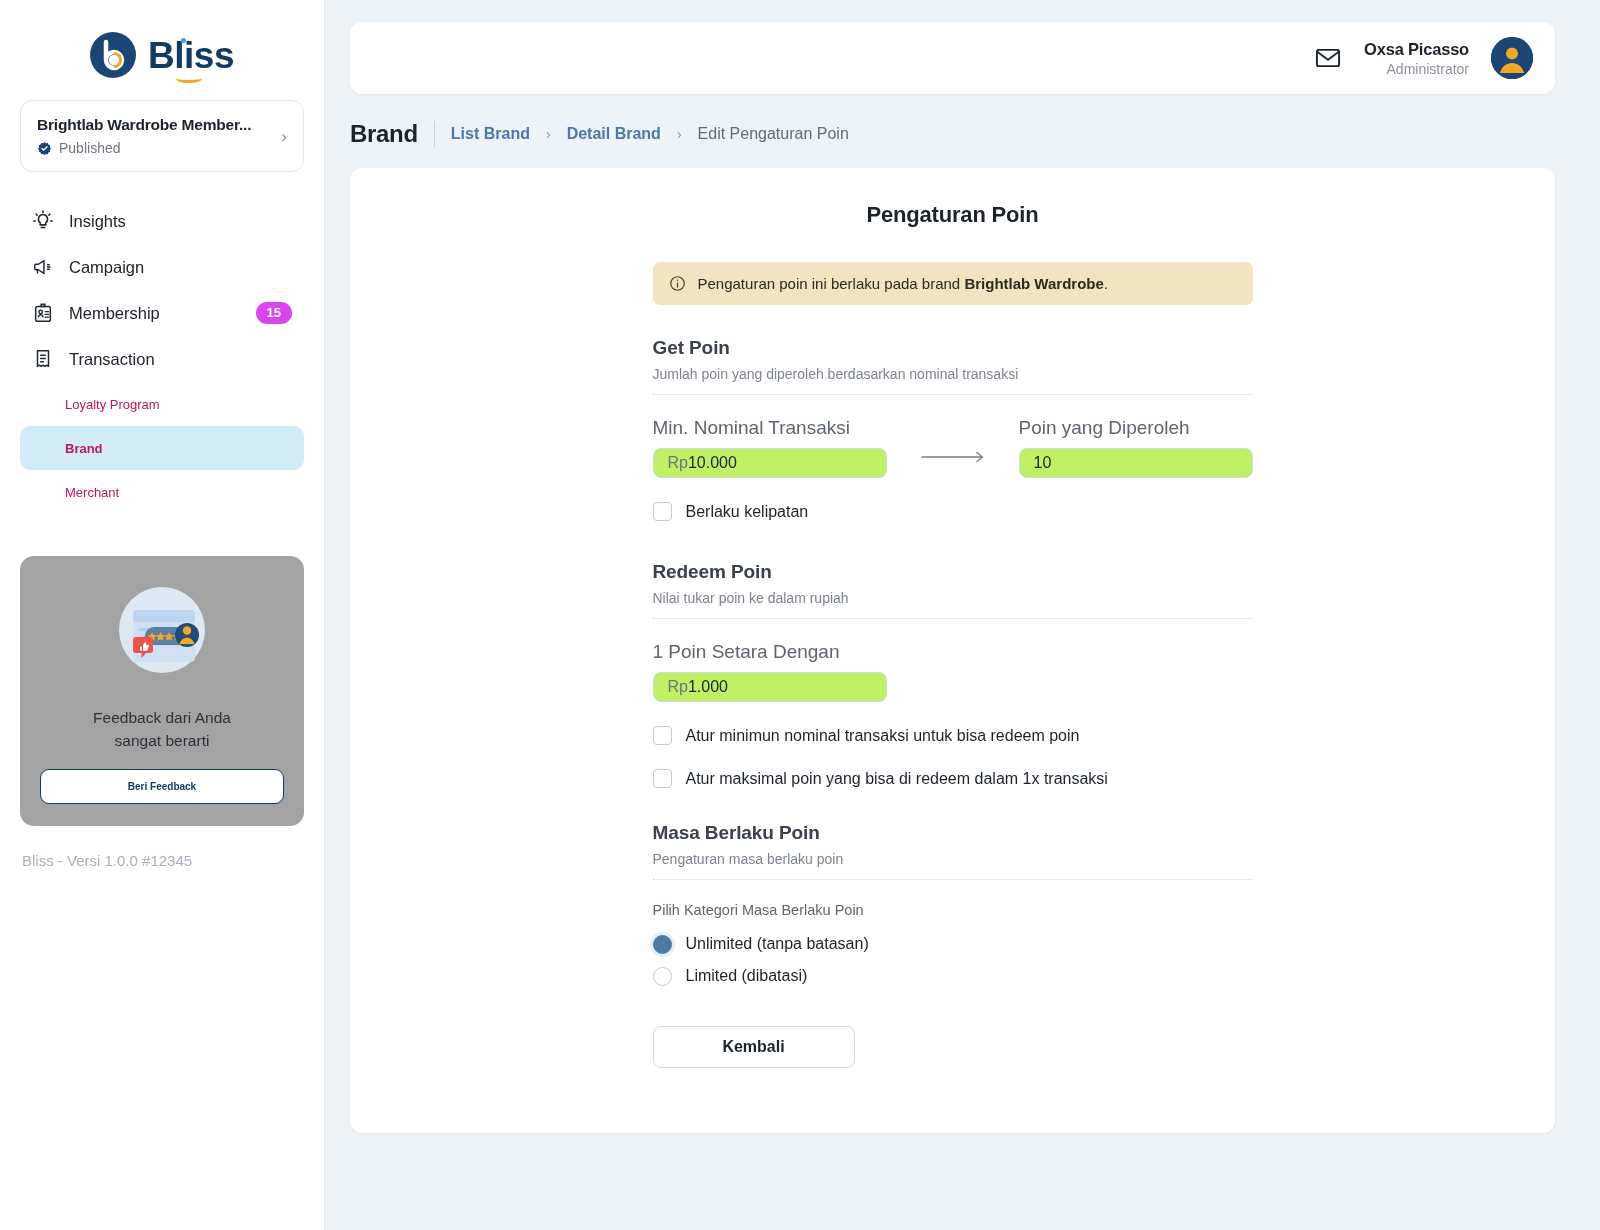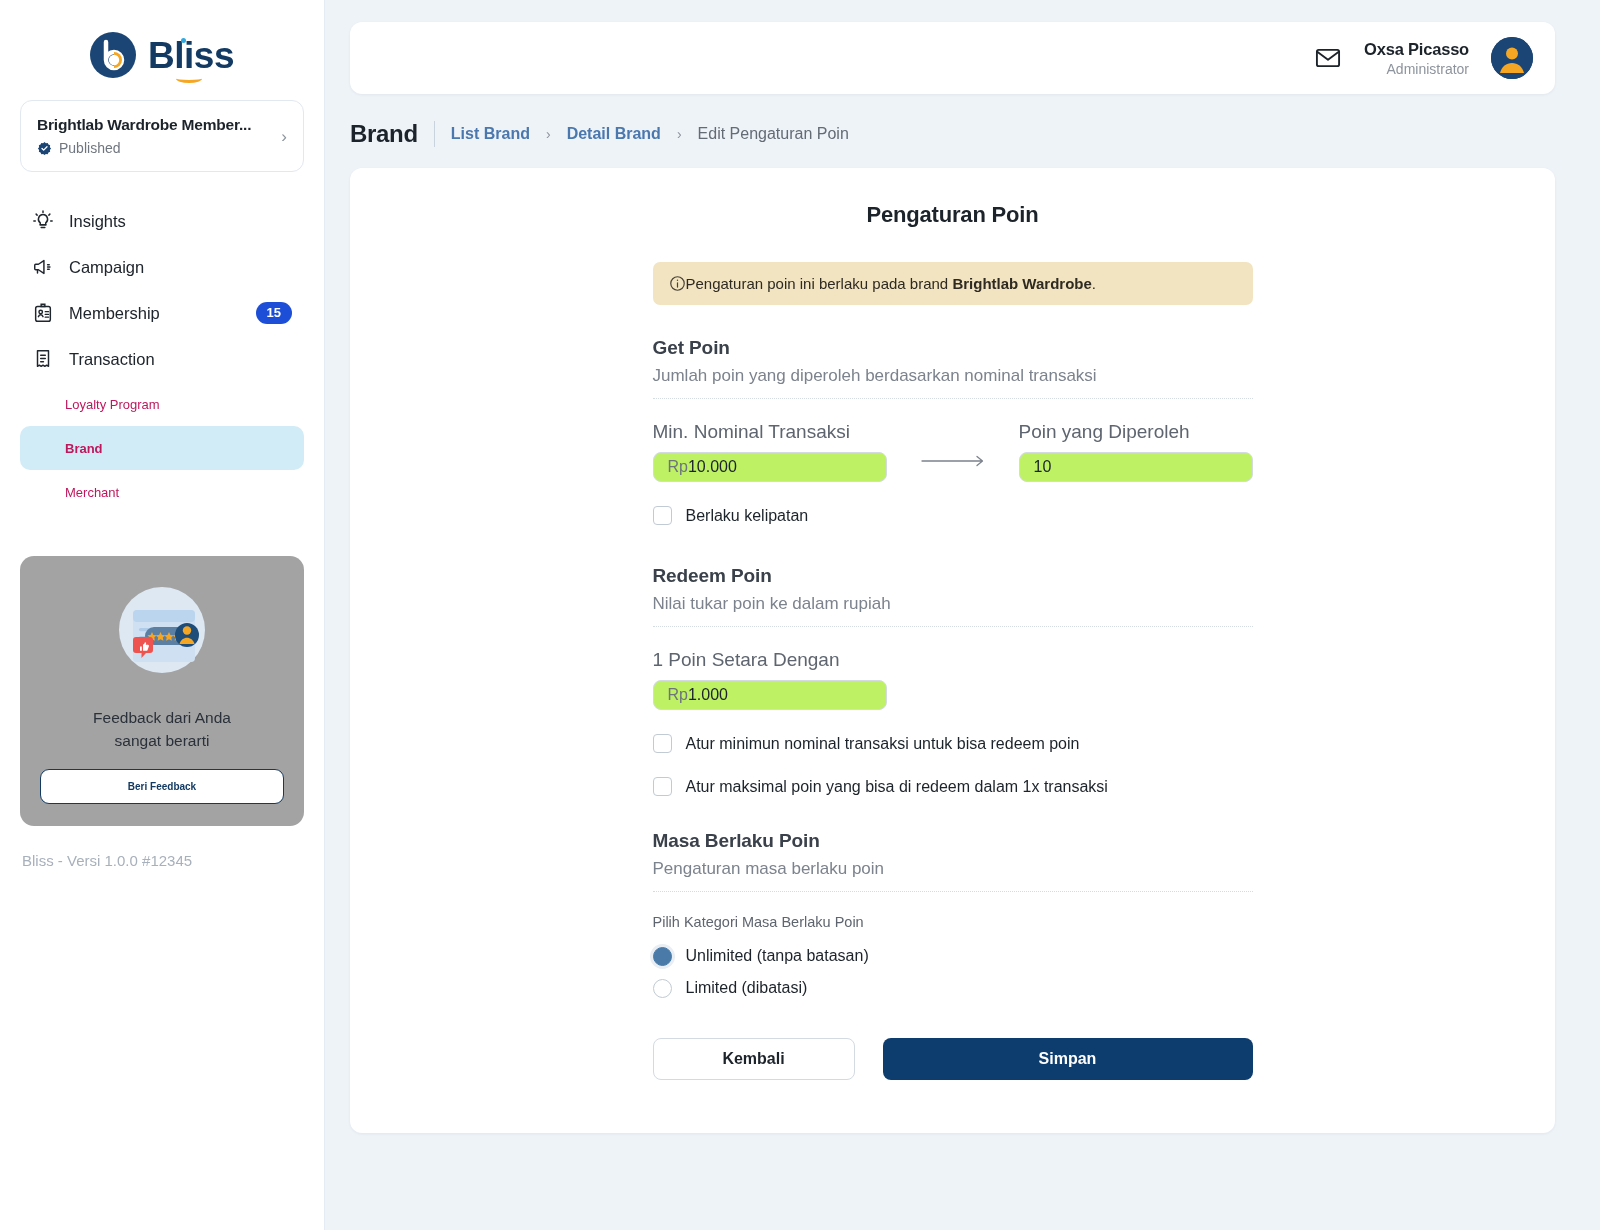--- a/index.html
+++ b/index.html
@@ -47,21 +47,21 @@
   .nav { display: flex; flex-direction: column; }
   .nav-item {
     display: flex; align-items: center; gap: 15px;
     height: 46px; padding: 0 12px; border-radius: 10px;
     cursor: pointer; position: relative;
   }
   .nav-item .nav-label { font-size: 16.5px; color: #20262e; }
   .nav-ico { width: 22px; height: 22px; flex: 0 0 22px; display: flex; align-items: center; justify-content: center; color: #20262e; }
   .nav-ico svg { width: 22px; height: 22px; }
   .badge {
-    margin-left: auto; background: #1d4ed8; color: #fff;
+    margin-left: auto; background: #d946ef; color: #fff;
     font-size: 13px; font-weight: 700; border-radius: 11px;
     padding: 2px 11px; line-height: 18px;
   }
   .nav-chev { margin-left: auto; color: #5b6270; font-size: 13px; }
   .subnav-item {
     height: 44px; display: flex; align-items: center;
     padding: 0 12px 0 45px; border-radius: 10px; cursor: pointer;
     font-size: 13px; color: #be185d;
   }
   .subnav-item.active { background: #d2ecf7; font-weight: 700; }
@@ -108,28 +108,28 @@
     height: 965px;
     box-shadow: 0 1px 3px rgba(22,40,70,.06);
     padding: 34px 0 0;
     overflow: hidden;
   }
   .form-wrap { width: 600px; margin: 0 auto; }
   .form-title { text-align: center; font-size: 22px; font-weight: 700; color: #1c232b; margin-bottom: 34px; letter-spacing: -0.2px; }
 
   .alert {
     background: #f2e4c1; border-radius: 7px;
-    padding: 13px 16px; display: flex; align-items: center; 
+    padding: 13px 16px; display: flex; align-items: center; gap: 12px;
     font-size: 15px; color: #2e2a22; margin-bottom: 32px;
   }
   .alert b { font-weight: 700; }
   .alert-ico { flex: 0 0 17px; display: flex; }
 
   .section-head { font-size: 19px; font-weight: 700; color: #3a414a; margin-bottom: 7px; letter-spacing: -0.1px; }
-  .section-sub { font-size: 17px; color: #7c838d; padding-bottom: 12px; }
+  .section-sub { font-size: 14px; color: #7c838d; padding-bottom: 12px; }
   .dots { border-bottom: 1.5px dotted #d4dbe3; margin-bottom: 22px; }
 
   .field-row { display: flex; align-items: flex-end; gap: 0; }
   .field { display: flex; flex-direction: column; }
   .field-label { font-size: 19px; color: #5e656f; margin-bottom: 9px; }
   .input-box {
     height: 30px; border: 1px solid #d3dae2; border-radius: 8px;
     display: flex; align-items: center; padding: 0 14px; gap: 0;
     background: #bef264;
   }
@@ -414,19 +414,18 @@
             <span class="radio-text">Unlimited (tanpa batasan)</span>
           </div>
           <div class="radio-row">
             <span class="radio"></span>
             <span class="radio-text">Limited (dibatasi)</span>
           </div>
         </div>
 
         <div class="btn-row">
           <button class="btn btn-back">Kembali</button>
-          <button class="btn btn-save">Simpan</button>
         </div>
 
       </div>
     </section>
   </main>
 </div>
 
 </body></html>

